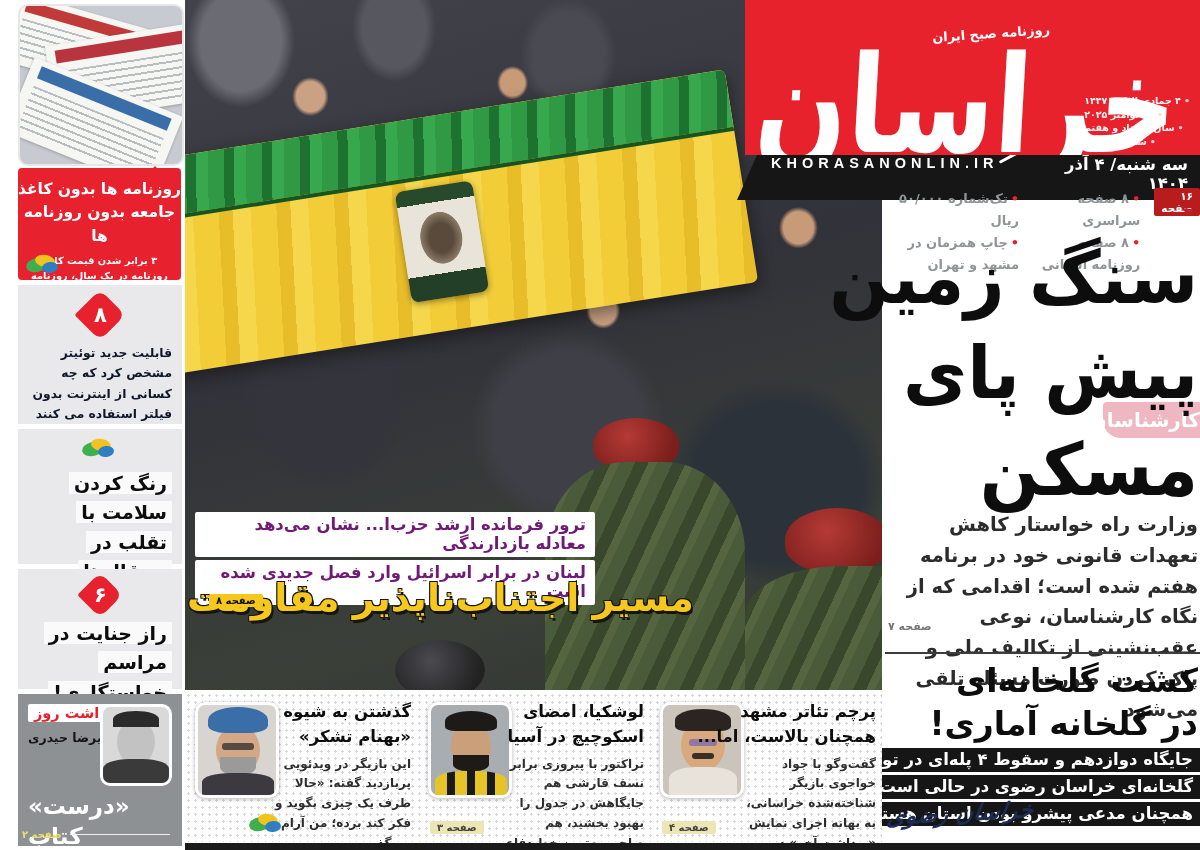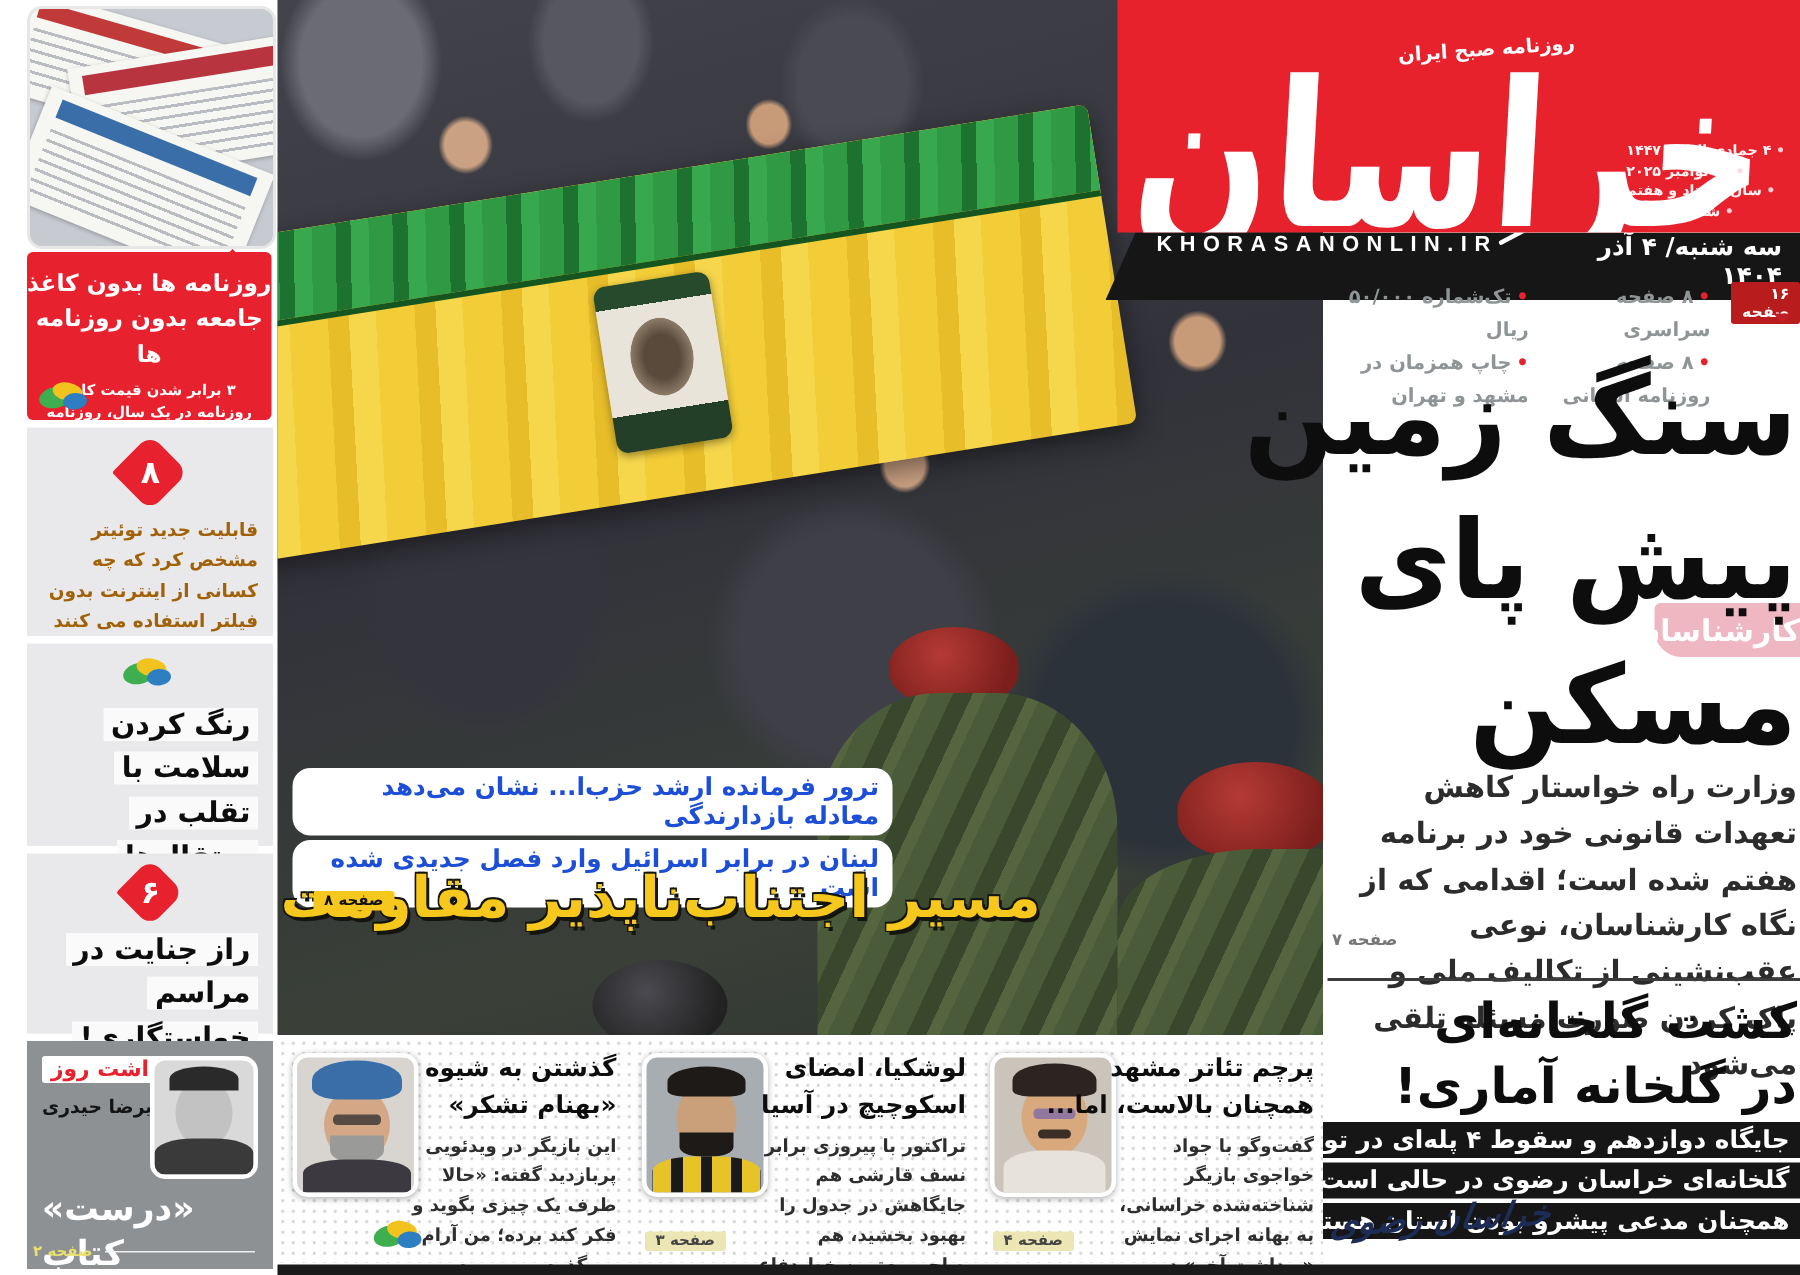--- a/index.html
+++ b/index.html
@@ -35,22 +35,22 @@
     box-shadow:0 2px 6px rgba(0,0,0,.4);}
   .poster::after{content:"";position:absolute;left:18px;top:26px;width:42px;height:52px;border-radius:50%;
     background:radial-gradient(#5a4a3c 0 40%,#8a7a66 70%,transparent 72%);}
   .beret{position:absolute;border-radius:55% 55% 45% 45%;
     background:radial-gradient(circle at 40% 35%,#b53a35,#7c1f1c 75%);}
   .helmet-dark{position:absolute;border-radius:50%;background:radial-gradient(circle at 40% 35%,#4a4a50,#222 75%);}
   .uniform{position:absolute;border-radius:40% 40% 0 0;
     background:repeating-linear-gradient(115deg,#4a5b3a 0 14px,#39482c 14px 26px,#55653f 26px 34px);}
 
   .caption{position:absolute;left:10px;top:512px;width:400px;direction:rtl;text-align:right;}
-  .cap-line{display:inline-block;background:#fff;color:#1d4ed8;font-weight:bold;font-size:16.5px;
-    padding:3px 9px 4px;margin-bottom:3px;border-radius:12px;}
+  .cap-line{display:inline-block;background:#fff;color:#701a75;font-weight:bold;font-size:16.5px;
+    padding:3px 9px 4px;margin-bottom:3px;border-radius:2px;}
   .photo-headline{position:absolute;left:2px;top:576px;width:560px;direction:rtl;text-align:left;
     white-space:nowrap;font-size:38px;font-weight:900;color:#f6c81d;letter-spacing:-1px;
     text-shadow:2px 3px 0 #15150f,-1px -1px 0 #15150f,1px -1px 0 #15150f,-1px 1px 0 #15150f;}
   .page-badge{display:inline-block;font-size:10px;font-weight:bold;padding:1px 7px;border-radius:2px;}
   .yellow-badge{position:absolute;left:24px;top:594px;background:#f6c81d;color:#111;text-align:right;}
 
   
   .masthead{position:absolute;left:745px;top:0;width:455px;height:155px;background:#e8222d;overflow:hidden;}
   .tagline{position:absolute;right:150px;top:26px;color:#fff;font-size:13px;font-weight:bold;
     direction:rtl;transform:rotate(-4deg);}
@@ -114,21 +114,21 @@
   .sticker i{position:absolute;border-radius:50%;}
   .sticker .s1{left:0;top:3px;width:22px;height:14px;background:#3fae4e;transform:rotate(-12deg);}
   .sticker .s2{left:9px;top:0;width:20px;height:12px;background:#f2c21e;transform:rotate(10deg);}
   .sticker .s3{left:16px;top:7px;width:16px;height:11px;background:#2d7fc1;transform:rotate(-6deg);}
 
   .side-box{position:absolute;left:18px;width:164px;background:#e9e9ec;direction:rtl;
     text-align:right;padding:10px 10px 0;box-sizing:border-box;}
   .num-badge{width:36px;height:36px;background:#e8212e;border-radius:9px 9px 9px 2px;
     transform:rotate(45deg);margin:2px auto 10px;display:flex;align-items:center;justify-content:center;}
   .num-badge span{transform:rotate(-45deg);color:#fff;font-size:21px;font-weight:900;}
-  .kick{font-size:12.3px;color:#a16207;font-weight:600;line-height:1.65;}
+  .kick{font-size:12.3px;color:#0f172a;font-weight:600;line-height:1.65;}
   .hl{font-size:19px;font-weight:900;color:#0d0d0d;line-height:1.55;background:#fafafa;
     padding:0 5px;-webkit-box-decoration-break:clone;box-decoration-break:clone;}
   .hl-wrap{margin-top:6px;}
   .side-sticker{position:relative;height:24px;margin:0 auto 6px;width:36px;}
 
   .notebox{position:absolute;left:18px;top:694px;width:164px;height:152px;background:#8e9194;
     direction:rtl;box-sizing:border-box;padding:10px;}
   .note-label{color:#e8212e;font-size:14.5px;font-weight:900;text-align:left;background:#fff;
     display:inline-block;padding:1px 6px;border-radius:2px;float:left;}
   .note-author{color:#141414;font-size:12.5px;font-weight:bold;text-align:left;clear:left;

